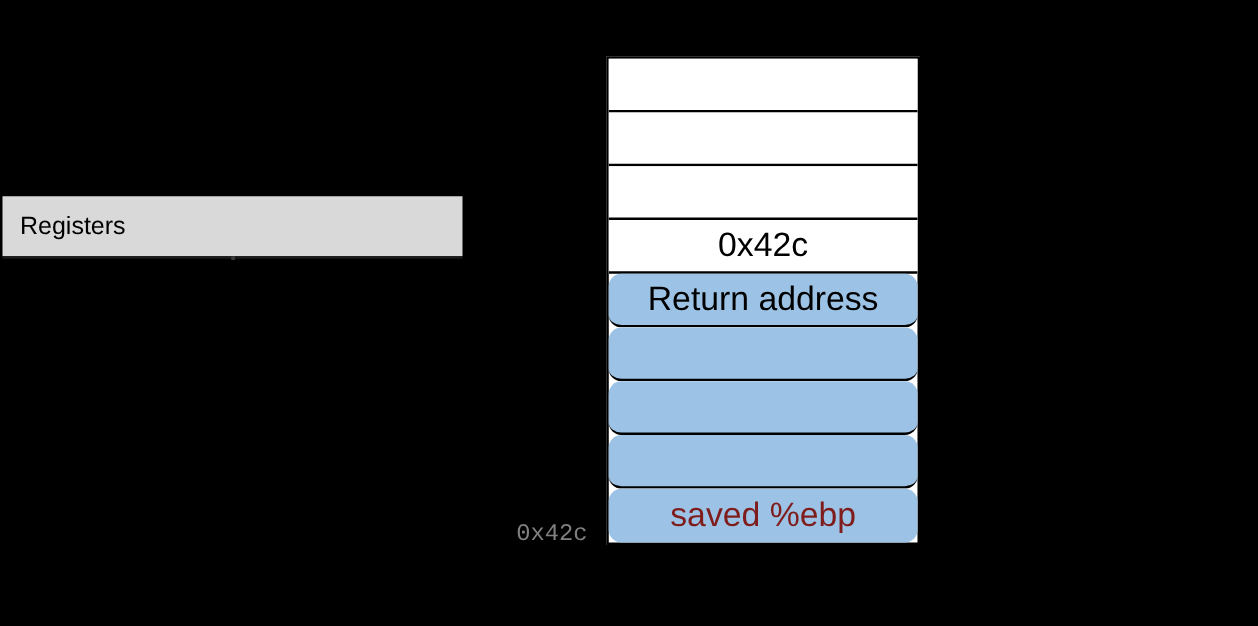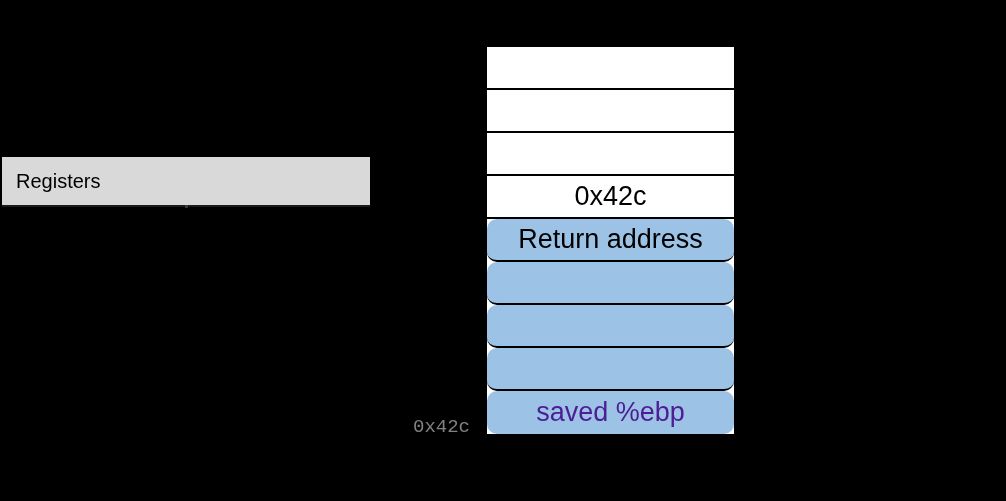--- a/index.html
+++ b/index.html
@@ -89,21 +89,21 @@
   .stack-row.fill-blue  { background: #9CC3E5; border-radius: 10px; }
 
   .cell-text {
     font-size: 27px;
     line-height: 1;
     color: #000000;
     font-family: "Liberation Sans", sans-serif;
     white-space: nowrap;
   }
   .cell-text.muted {
-    color: #4c1d95;
+    color: #7f1d1d;
   }
 
   
   .addr-left {
     position: absolute;
     left: 400px;
     top: 418px;
     width: 70px;
     text-align: right;
     font-family: "Liberation Mono", monospace;

